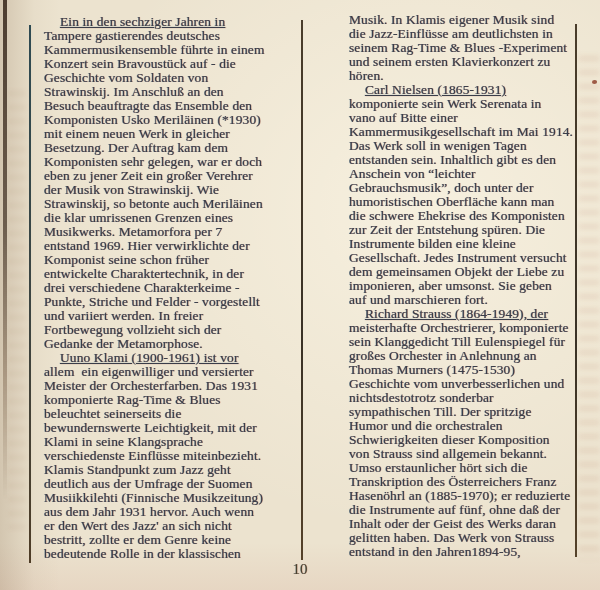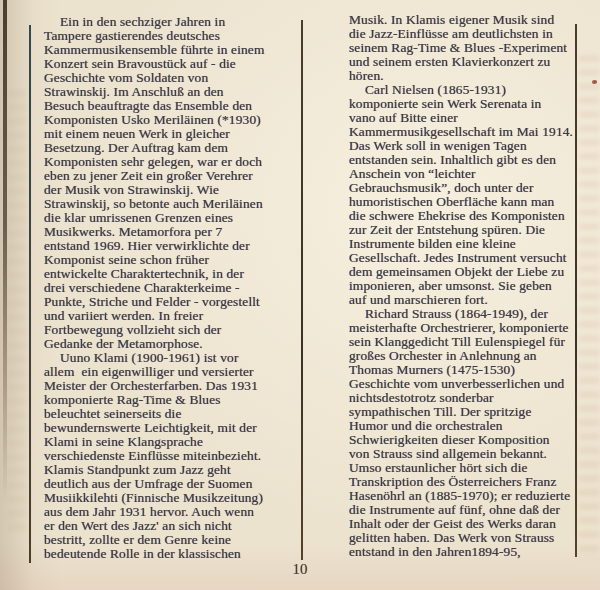--- a/index.html
+++ b/index.html
@@ -35,21 +35,21 @@
   
   .col {
     position: absolute; color: #3a3d49;
     font-size: 13.5px; line-height: 14px; letter-spacing: 0.1px;
     white-space: pre;
     text-shadow: 0.5px 0.2px 0 rgba(148,44,24,0.38), -0.5px -0.2px 0 rgba(28,84,118,0.42);
   }
   .col-left  { left: 44px;  top: 15px; width: 245px; }
   .col-right { left: 312px; top: 13px; width: 262px; margin-left: 37px; }
   .line { height: 14px; }
-  .line.indent { padding-left: 16px; }
+  .line.indent { padding-left: 16px; text-decoration: underline; }
 
   .page-number {
     position: absolute; left: 0; right: 0; top: 561px; text-align: center;
     color: #49422f; font-size: 15px;
     text-shadow: 0.4px 0.2px 0 rgba(148,44,24,0.30), -0.4px -0.2px 0 rgba(28,84,118,0.30);
   }
 
   
   .bleed {
     position: absolute; filter: blur(2px); opacity: 0.55; pointer-events: none;

